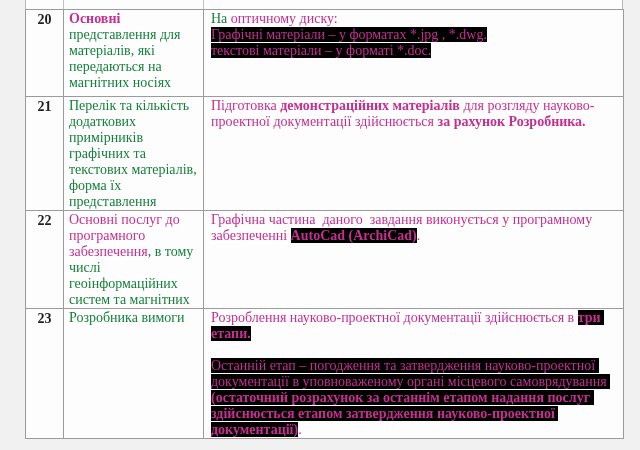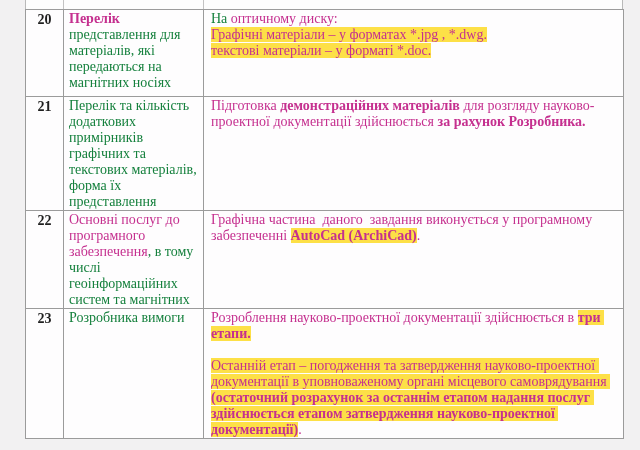--- a/index.html
+++ b/index.html
@@ -63,42 +63,42 @@
     white-space: pre-wrap;
   }
   td.cnt {
     padding: 1px 6px 0 7px;
     white-space: pre-wrap;
   }
   
   .blk  { color: #15803d; }
   .mag  { color: #c5308f; text-align: right; }
   .magb { color: #c5308f; font-weight: bold; }
-  .hl   { background: #fde047; }
+  .hl   { background: #000000; }
 </style>
 </head>
 <body>
 
 <div class="screen">
 
   <div class="prev-row-strip">
     <div class="stub s1"></div>
     <div class="stub s2"></div>
   </div>
 
   <table class="doc-table">
     <colgroup>
       <col style="width:38px">
       <col style="width:140px">
       <col style="width:420px">
     </colgroup>
     <tbody>
       <tr>
         <td class="num">20</td>
-        <td class="lbl"><span class="magb">Перелік</span><span class="blk"> представлення для матеріалів, які передаються на магнітних носіях</span></td>
+        <td class="lbl"><span class="magb">Основні</span><span class="blk"> представлення для матеріалів, які передаються на магнітних носіях</span></td>
         <td class="cnt"><span class="blk">На </span><span class="mag">оптичному диску:</span><span class="blk">
 </span><span class="mag hl">Графічні матеріали – у форматах *.jpg , *.dwg.</span><span class="blk">
 </span><span class="mag hl">текстові матеріали – у форматі *.doc.</span></td>
       </tr>
       <tr>
         <td class="num">21</td>
         <td class="lbl"><span class="blk">Перелік та кількість додаткових примірників графічних та текстових матеріалів, форма їх представлення</span></td>
         <td class="cnt"><span class="mag">Підготовка </span><span class="magb">демонстраційних матеріалів</span><span class="mag"> для розгляду науково-проектної документації здійснюється </span><span class="magb">за рахунок Розробника.</span></td>
       </tr>
       <tr>

